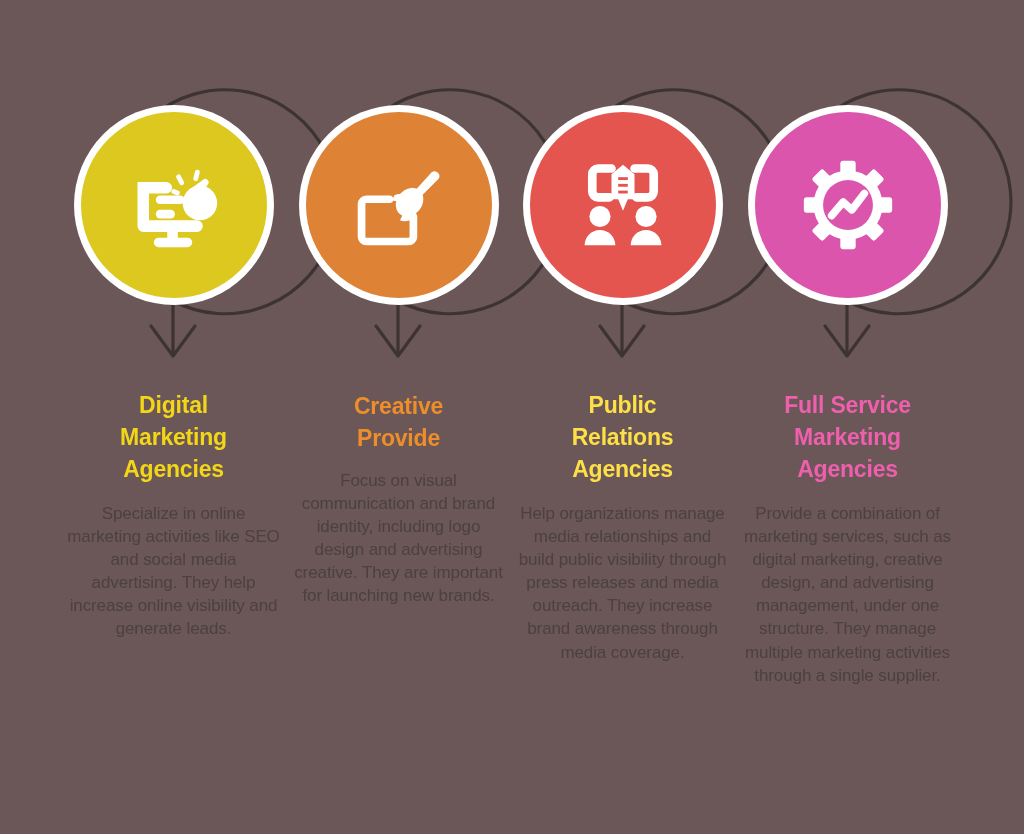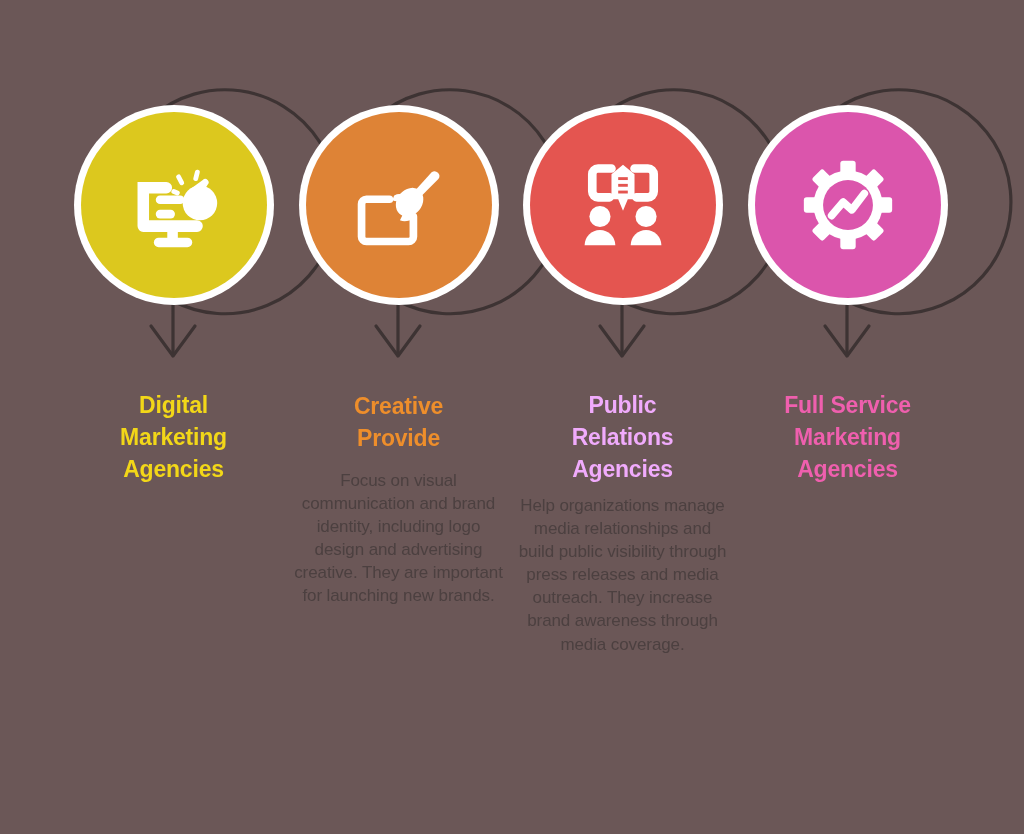--- a/index.html
+++ b/index.html
@@ -91,21 +91,21 @@
     margin-top: 16px;
     font-size: 17px;
     line-height: 1.36;
     color: #4C4040;
     letter-spacing: -0.1px;
   }
 
   .col-1 .text-block { top: 383px; }
   .col-1 .body-text { margin-top: 14px; }
   .col-2 .text-block { top: 382px; }
-  .col-2 .body-text { margin-top: 8px; }
+  .col-2 .body-text { margin-top: 16px; }
   .col-3 .text-block { top: 382px; text-align: center; }
   .col-3 .body-text { margin-top: 16px; }
 </style>
 </head>
 <body>
 
 <div id="infographic">
 
   <svg id="arc-layer" viewBox="0 0 1024 834" xmlns="http://www.w3.org/2000/svg">
     <defs>
@@ -152,20 +152,21 @@
           <rect x="71" y="13" width="5" height="12" rx="2.5" fill="#fff" transform="rotate(14 73 19)"></rect>
           <rect x="49" y="33" width="5" height="9" rx="2.5" fill="#fff" transform="rotate(-68 51 37)"></rect>
         </svg>
       </div>
     </div>
 
     <div class="text-block">
       <div class="heading" style="color:#F2D718;">Digital
 Marketing
 Agencies</div>
+      <div class="body-text">Specialize in online marketing activities like SEO and social media advertising. They help increase online visibility and generate leads.</div>
     </div>
   </div>
 
   <div class="column col-1">
     <div class="badge">
       <div class="badge-inner" style="background:#DE8336;">
         <svg viewBox="0 0 100 100">
 
           <path d="M40 44 H16 a5 5 0 0 0 -5 5 v34 a5 5 0 0 0 5 5 h44 a5 5 0 0 0 5 -5 V62" fill="none" stroke="#fff" stroke-width="8" stroke-linecap="round" stroke-linejoin="round"></path>
 
@@ -202,21 +203,21 @@
 
           <circle cx="26" cy="62" r="11" fill="#fff"></circle>
           <path d="M10 92 a16 16 0 0 1 32 0 Z" fill="#fff"></path>
           <circle cx="74" cy="62" r="11" fill="#fff"></circle>
           <path d="M58 92 a16 16 0 0 1 32 0 Z" fill="#fff"></path>
         </svg>
       </div>
     </div>
 
     <div class="text-block">
-      <div class="heading" style="color:#f0abfc;">Public
+      <div class="heading" style="color:#fde047;">Public
 Relations
 Agencies</div>
       <div class="body-text">Help organizations manage media relationships and build public visibility through press releases and media outreach. They increase brand awareness through media coverage.</div>
     </div>
   </div>
 
   <div class="column col-3">
     <div class="badge">
       <div class="badge-inner" style="background:#DB55AC;">
         <svg viewBox="0 0 100 100">
@@ -237,16 +238,17 @@
 
           <path d="M33 61 L45 47 L54 55 L67 38" fill="none" stroke="#fff" stroke-width="8" stroke-linecap="round" stroke-linejoin="round"></path>
         </svg>
       </div>
     </div>
 
     <div class="text-block">
       <div class="heading" style="color:#EF5FAE;">Full Service
 Marketing
 Agencies</div>
+      <div class="body-text">Provide a combination of marketing services, such as digital marketing, creative design, and advertising management, under one structure. They manage multiple marketing activities through a single supplier.</div>
     </div>
   </div>
 
 </div>
 
 </body></html>

